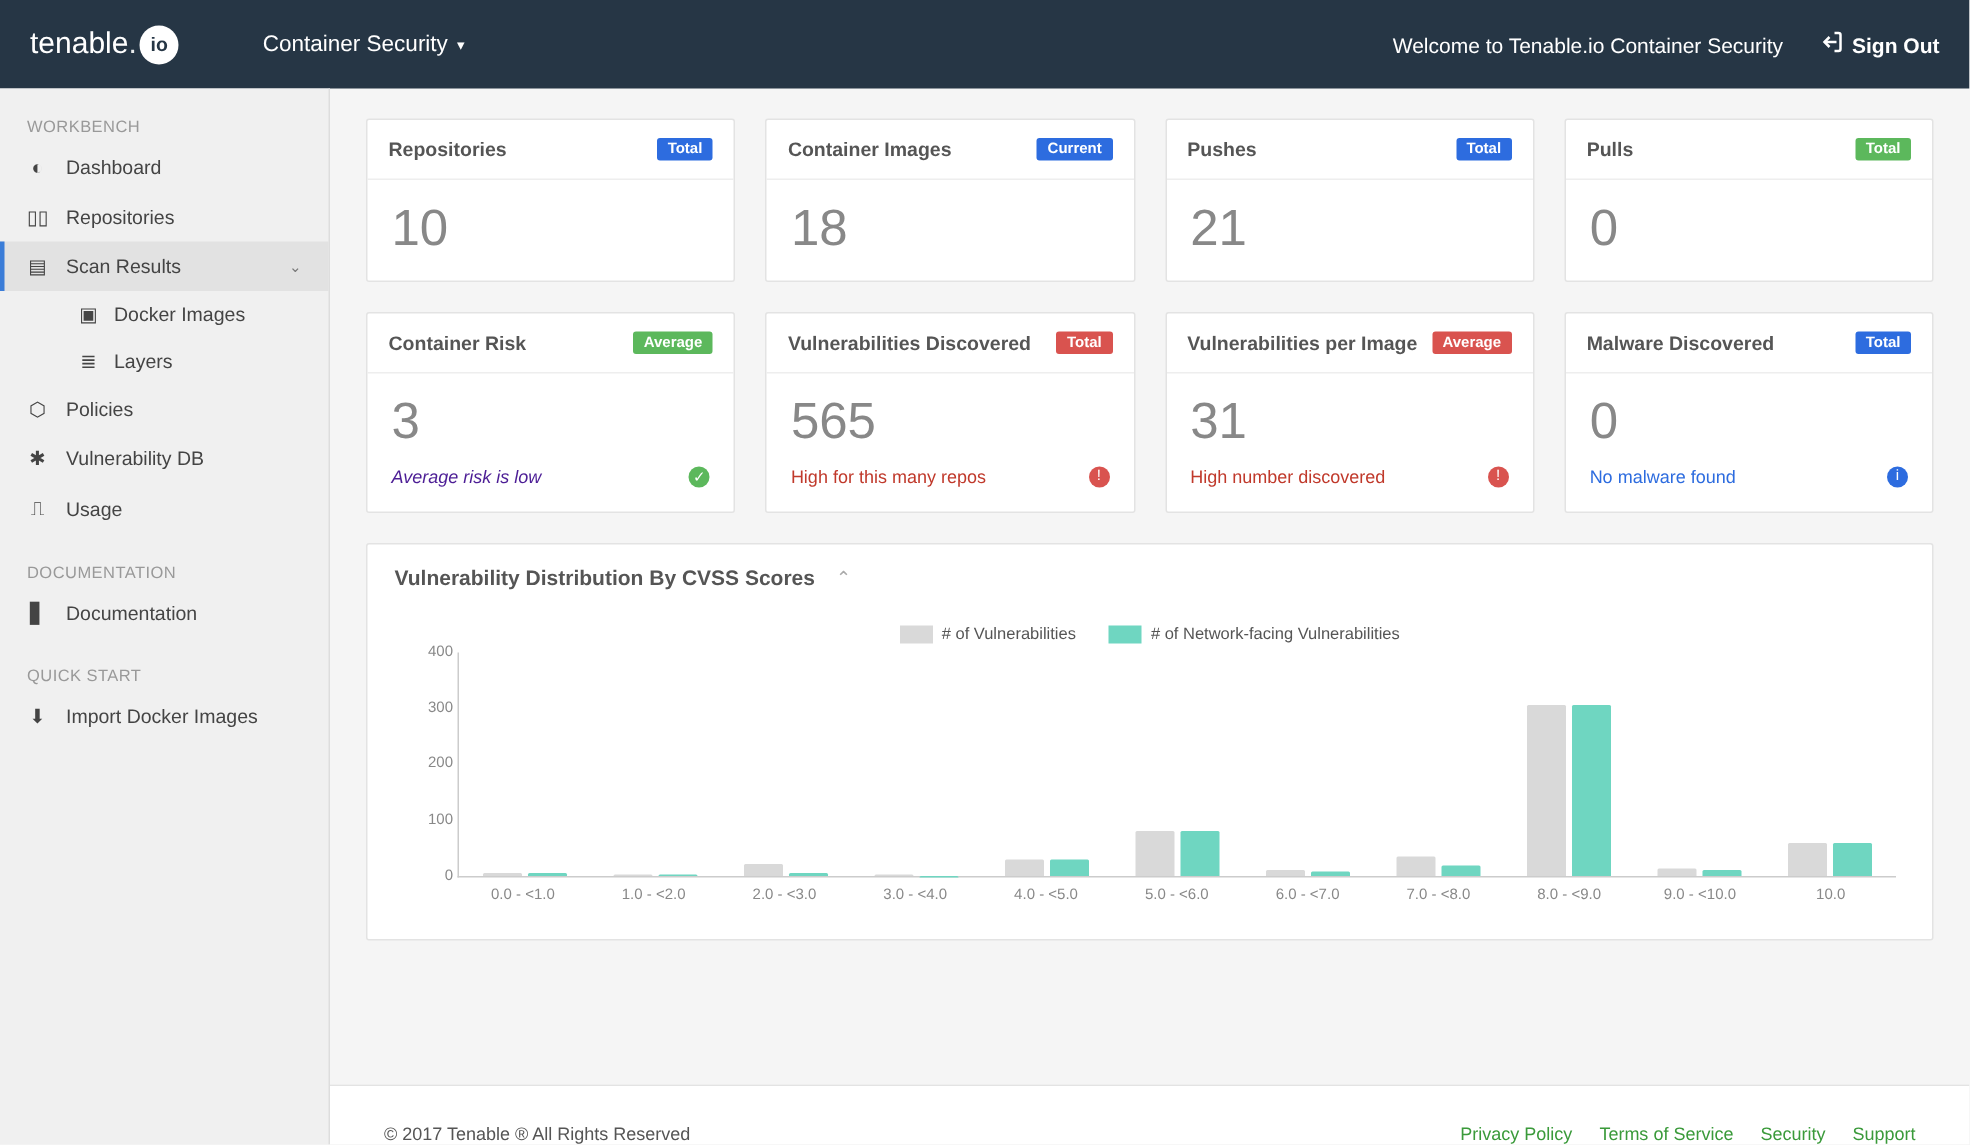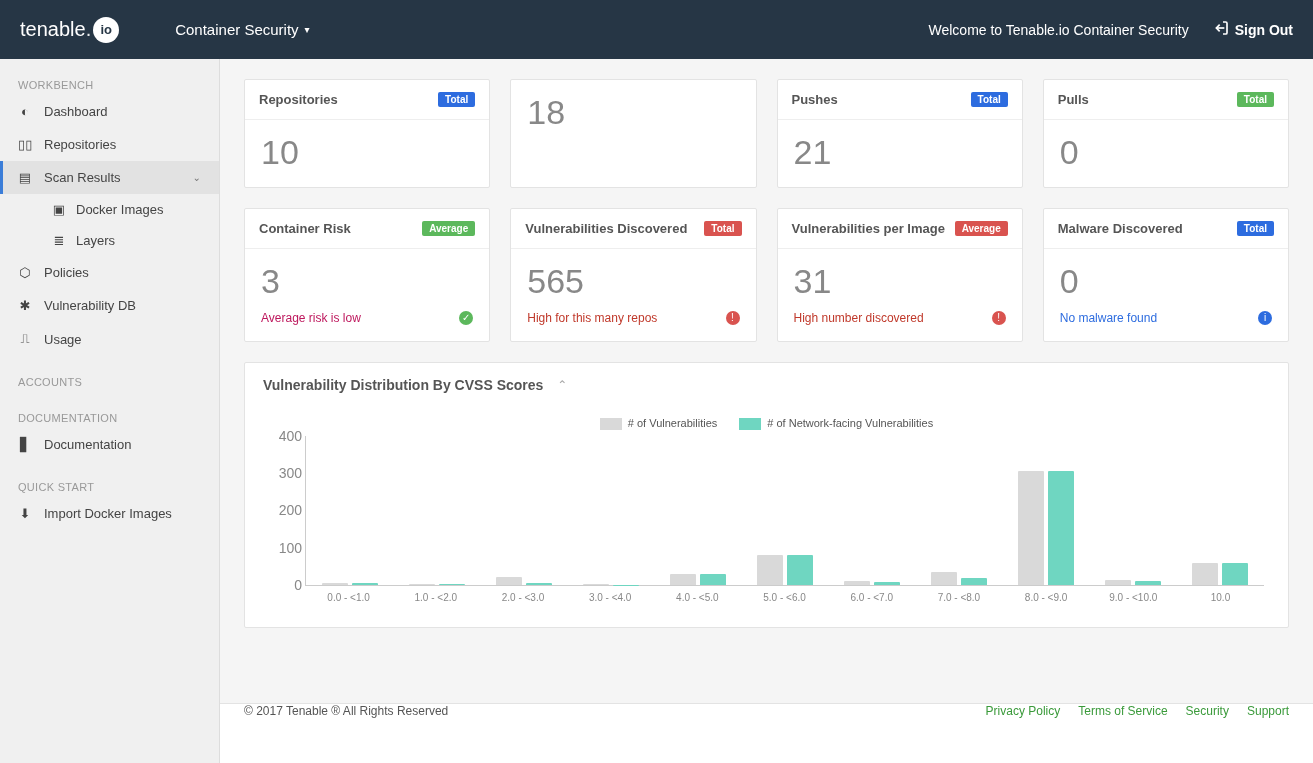--- a/index.html
+++ b/index.html
@@ -34,50 +34,50 @@
   .badge.blue { background:#2d6cdf; }
   .badge.green { background:#5cb85c; }
   .badge.red { background:#d9534f; }
   .card-body { padding:14px 16px 16px; }
   .big-num { font-size:34px; font-weight:400; color:#888; line-height:1.1; }
   .status-row { display:flex; align-items:center; margin-top:10px; font-size:12px; }
   .status-row .dot { margin-left:auto; width:14px; height:14px; border-radius:50%; color:#fff; font-size:10px; display:flex; align-items:center; justify-content:center; }
   .status-row .dot.ok { background:#5cb85c; }
   .status-row .dot.bad { background:#d9534f; }
   .status-row .dot.info { background:#2d6cdf; }
-  .txt-green { color:#be185d; }
+  .txt-green { color:#4c1d95;font-style:italic; }
   .txt-red { color:#c0392b; }
   .txt-blue { color:#2d6cdf; }
 
   
   .panel { background:#fff; border:1px solid #e3e3e3; border-radius:2px; margin-top:20px; }
   .panel-head { padding:14px 18px; display:flex; align-items:center; gap:14px;text-align:right; }
   .panel-title { font-size:14px; font-weight:600; color:#555; }
   .panel-sub { font-size:11px; color:#888; flex:1; }
   .panel-collapse { color:#aaa; cursor:pointer; font-size:12px; }
 
   .chart-wrap { padding:10px 24px 24px; }
   .legend { display:flex; justify-content:center; gap:22px; font-size:11px; color:#555; margin-bottom:6px; }
   .legend .sw { display:inline-block; width:22px; height:12px; vertical-align:middle; margin-right:6px; }
   .sw.grey { background:#d9d9d9; }
   .sw.teal { background:#6fd6c1; }
 
   .chart { position:relative; height:150px; margin-left:36px; border-left:1px solid #ccc; border-bottom:1px solid #ccc; }
   .grid-line { position:absolute; left:0; right:0; height:0; }
-  .y-label { position:absolute; left:-34px; font-size:14px; color:#888; transform:translateY(-50%); width:30px; text-align:right; }
+  .y-label { position:absolute; left:-34px; font-size:10px; color:#888; transform:translateY(-50%); width:30px; text-align:right; }
   .bars-row { position:absolute; left:0; right:0; bottom:0; top:0; display:flex; }
   .bucket { flex:1; position:relative; display:flex; align-items:flex-end; justify-content:center; gap:4px; }
   .bar { width:26px; border-radius:1px 1px 0 0; }
   .bar.grey { background:#d9d9d9; }
   .bar.teal { background:#6fd6c1; }
   .x-labels { display:flex; margin-left:36px; }
   .x-labels > div { flex:1; text-align:center; font-size:10px; color:#888; padding-top:6px; }
 
   
-  .footer { position:absolute; left:220px; right:0; bottom:0; height:60px; background:#fff; border-top:1px solid #e3e3e3; display:flex; align-items:flex-start; padding:0 24px; font-size:12px; color:#555;}
+  .footer { position:absolute; left:220px; right:0; bottom:0; height:40px; background:#fff; border-top:1px solid #e3e3e3; display:flex; align-items:flex-end; padding:0 36px; font-size:12px; color:#555;}
   .footer .links { margin-left:auto; display:flex; gap:18px; }
   .footer .links a { color:#3a9a3a; cursor:pointer; }
 </style>
 </head>
 <body>
 
 <div class="topbar">
   <div class="logo">
     <span>tenable</span>
       <span style="opacity:.9">.</span>
@@ -137,21 +137,20 @@
   <div class="sb-item">
     <span class="icon">✱</span>
     <span>Vulnerability DB</span>
   </div>
 
   <div class="sb-item">
     <span class="icon">⎍</span>
     <span>Usage</span>
   </div>
 
-  <div class="sb-section" style="margin-top:14px">ACCOUNTS</div>
 
   <div class="sb-section" style="margin-top:14px">DOCUMENTATION</div>
   <div class="sb-item">
     <span class="icon">▋</span>
     <span>Documentation</span>
   </div>
 
   <div class="sb-section" style="margin-top:14px">QUICK START</div>
   <div class="sb-item">
     <span class="icon">⬇</span>
@@ -165,20 +164,24 @@
     <div class="card">
       <div class="card-head">
           <span class="card-title">Repositories</span>
           <span class="badge blue">Total</span>
         </div>
       <div class="card-body">
           <div class="big-num">10</div>
         </div>
     </div>
     <div class="card">
+      <div class="card-head">
+          <span class="card-title">Container Images</span>
+          <span class="badge blue">Current</span>
+        </div>
       <div class="card-body">
           <div class="big-num">18</div>
         </div>
     </div>
     <div class="card">
       <div class="card-head">
           <span class="card-title">Pushes</span>
           <span class="badge blue">Total</span>
         </div>
       <div class="card-body">

